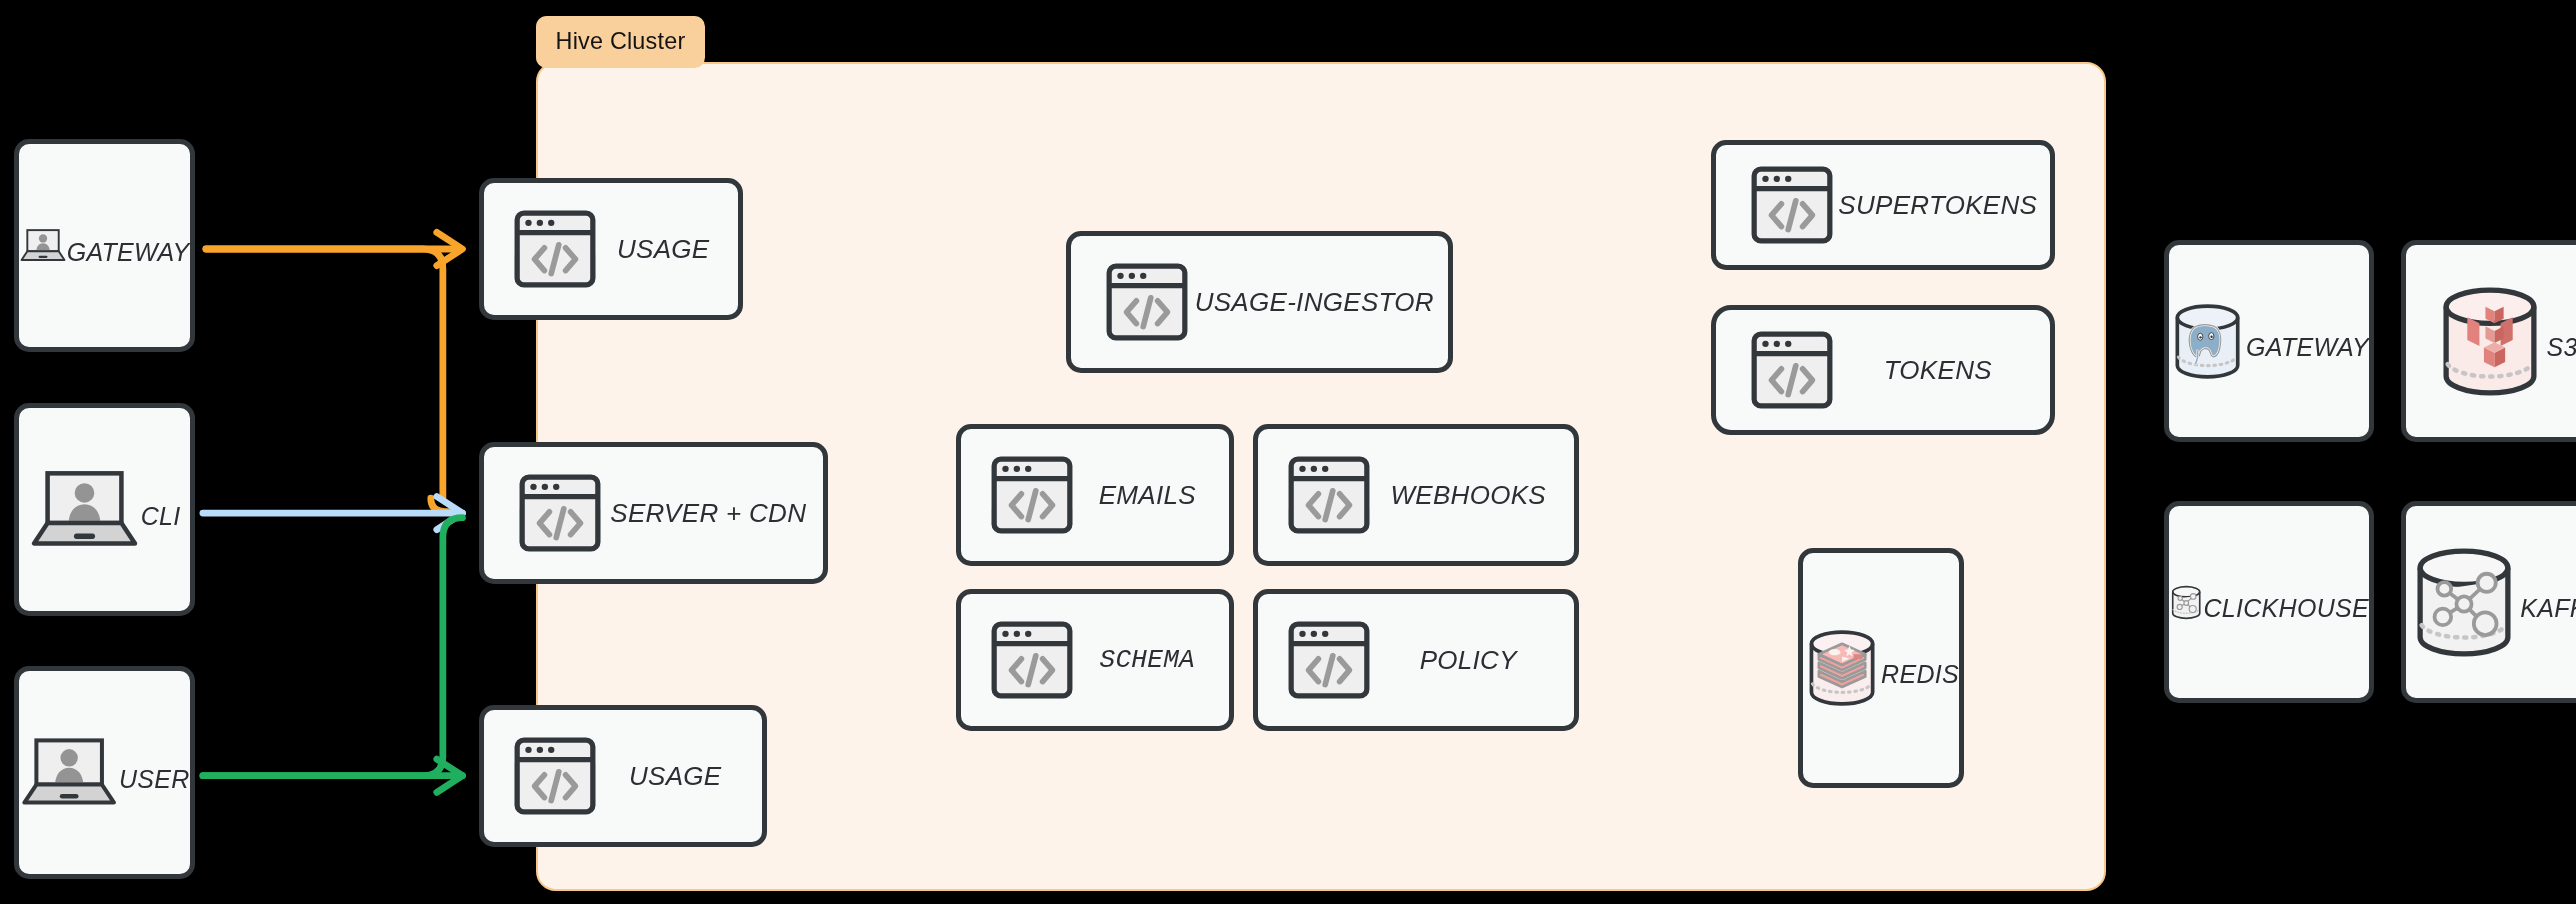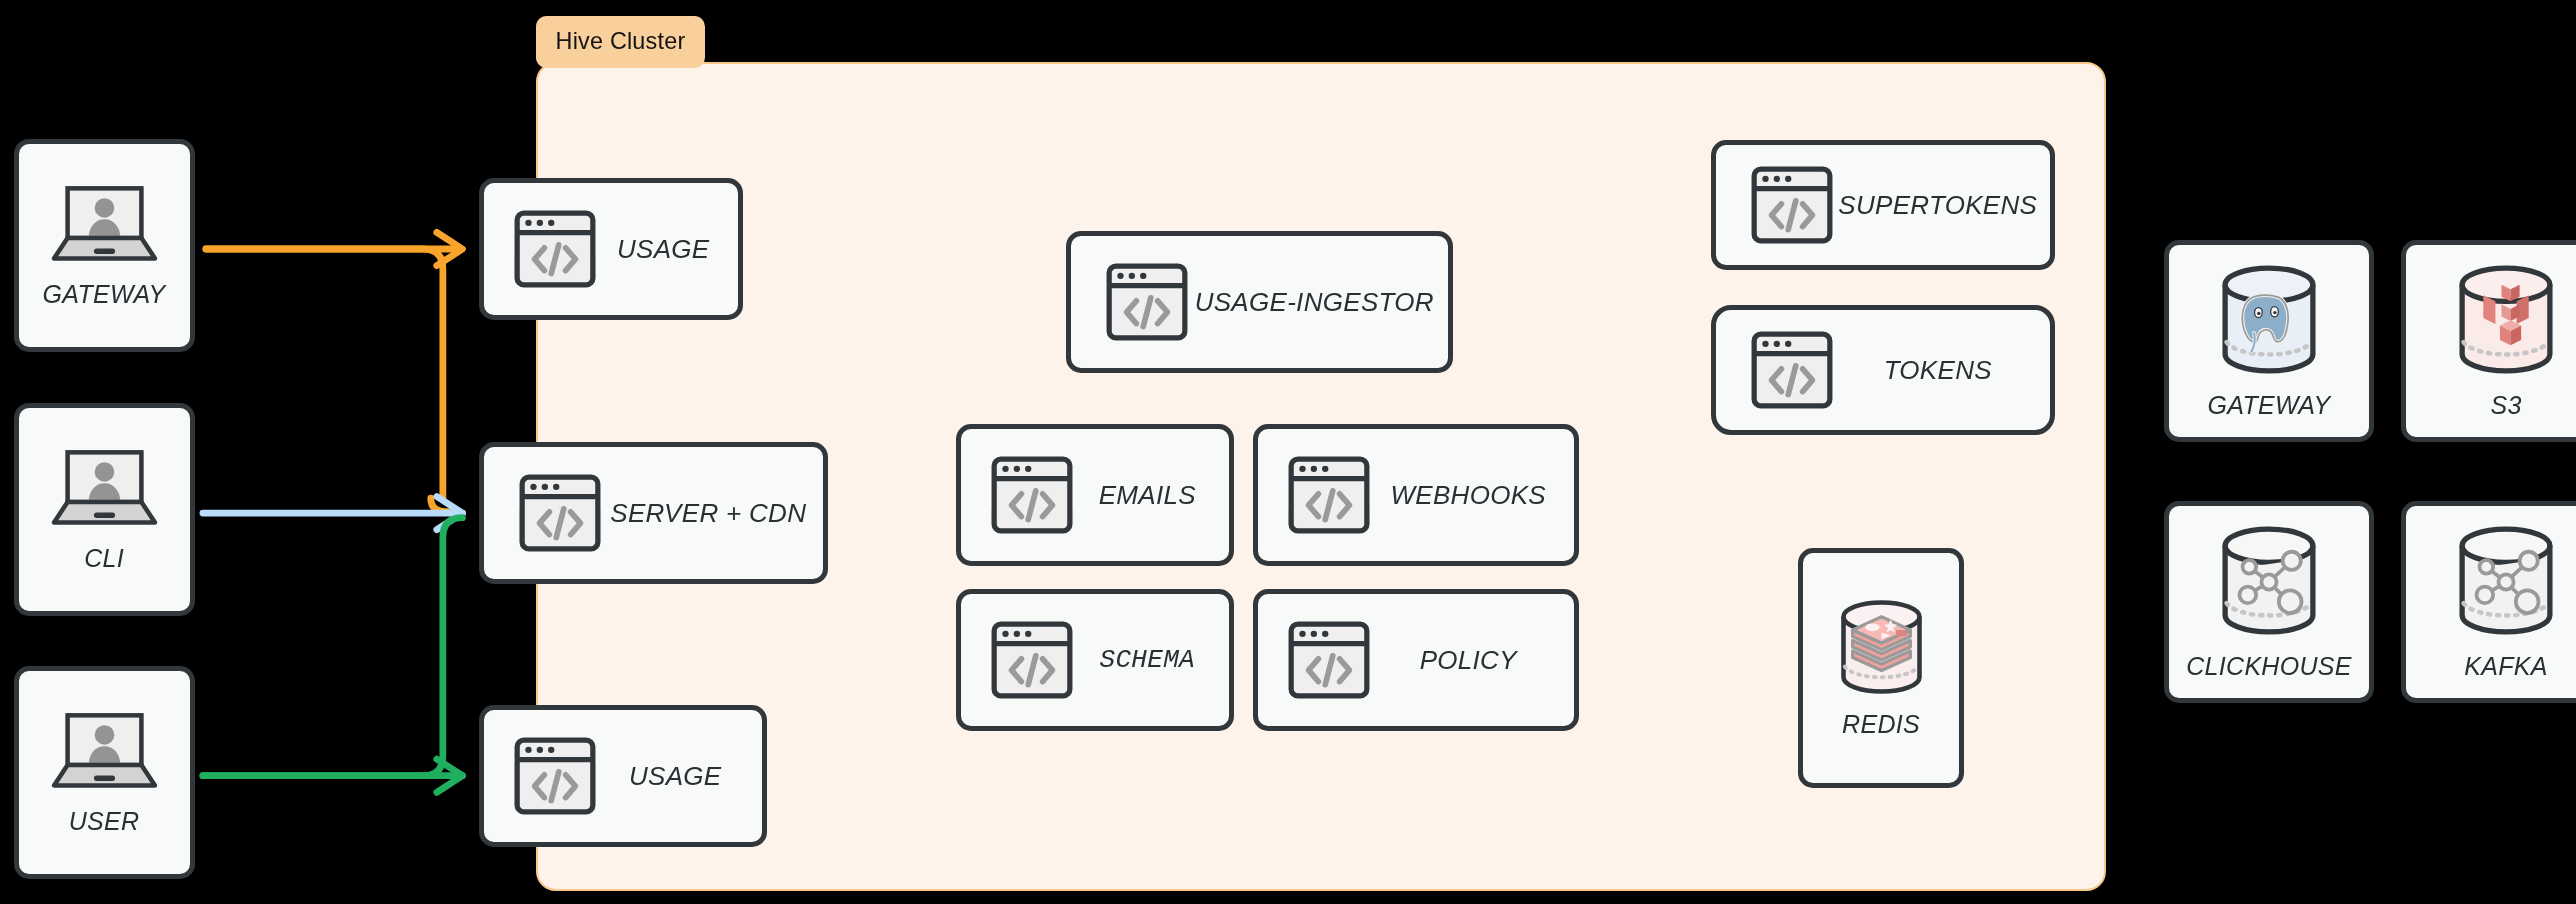--- a/index.html
+++ b/index.html
@@ -50,21 +50,21 @@
     position: absolute;
     box-sizing: border-box;
     background: #F8F9F9;
     border: 5.3px solid #32373C;
     border-radius: 15px;
     display: flex;
     align-items: center;
     overflow: hidden;
   }
   .node.vertical {
-    flex-direction: column;
+    flex-direction: row;
     justify-content: center;
   }
 
   .node-label {
     font-style: italic;
     color: #2B2F33;
     white-space: nowrap;
     letter-spacing: 0.3px;
   }
   .service .node-label {

